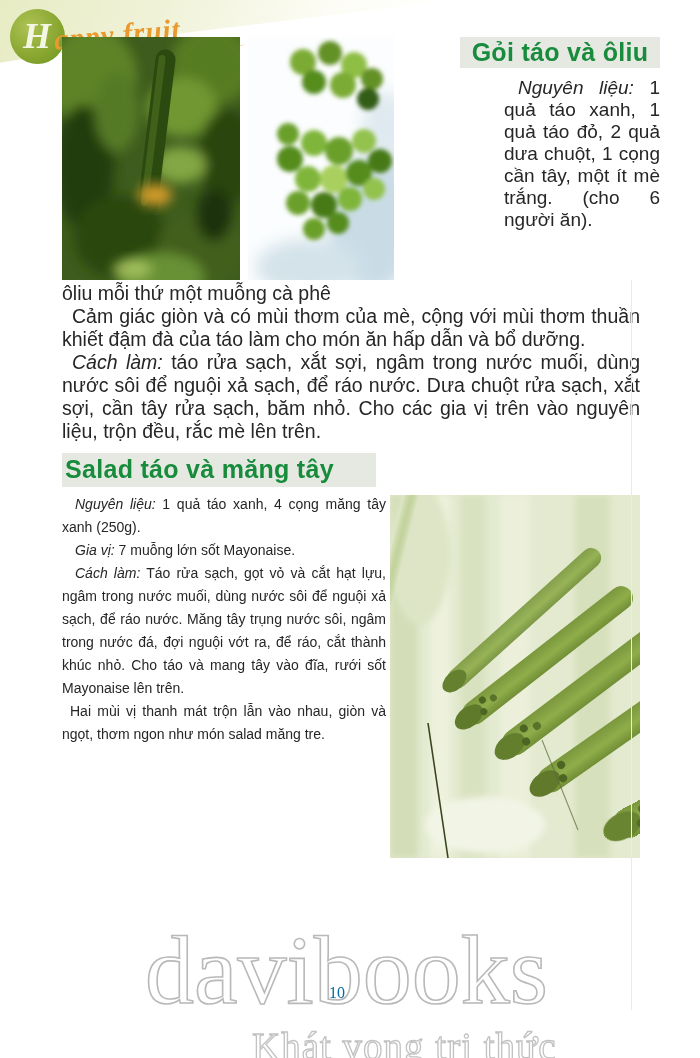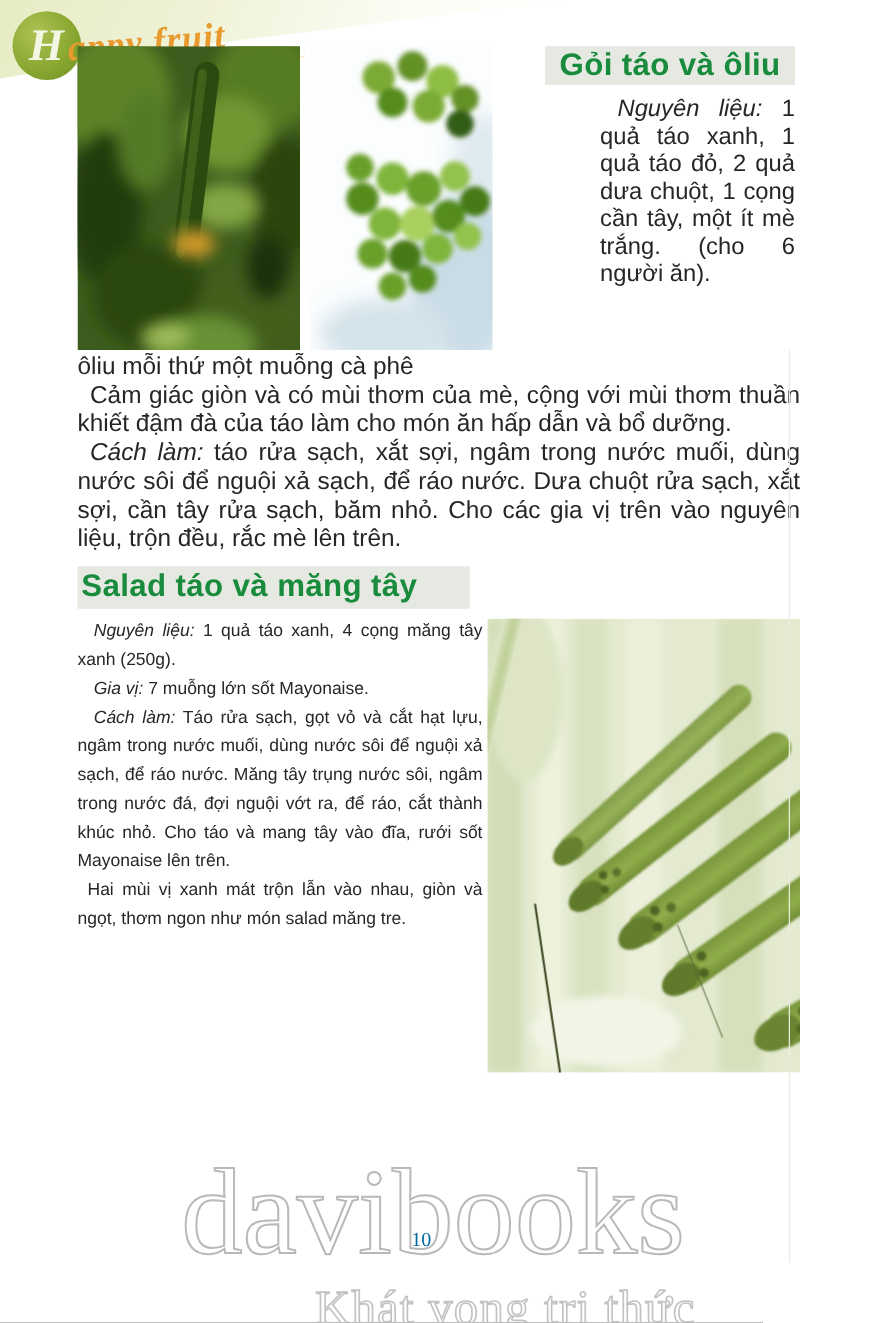--- a/index.html
+++ b/index.html
@@ -32,21 +32,21 @@
   }
   .logo-swoosh{position:absolute;top:0;left:0;}
   
   .content{position:relative;padding:0 60px 0 62px;}
   p{margin:0;text-align:justify;}
   .lead{font-style:italic;}
   h2{
     margin:0;font-size:25px;font-weight:bold;color:#188c3c;
     background:#e6e9e2;line-height:31px;letter-spacing:.3px;
   }
-  .r1{display:grid;grid-template-columns:332px 200px;column-gap:42px;margin-top:37px;}
+  .r1{display:grid;grid-template-columns:332px 200px;column-gap:66px;margin-top:37px;}
   .photos{display:flex;gap:8px;}
   .photos svg{display:block;}
   .r1col h2{text-align:center;margin-bottom:9px;}
   .r1col p{font-size:19px;line-height:22px;}
   .r1col p.ind{text-indent:14px;margin-left:44px;}
   .full{margin-top:2px;}
   .full p{font-size:19.5px;line-height:23px;}
   .full p.ind{text-indent:10px;}
   .bar2{display:inline-block;padding:1px 42px 2px 3px;margin:10px 0 0 0;}
   .r2{display:grid;grid-template-columns:1fr 250px;column-gap:4px;margin-top:6px;}
@@ -178,21 +178,21 @@
     </div>
 
     
     <h2 class="bar2">Salad táo và măng tây</h2>
 
     <section class="r2">
       <div class="r2col">
         <p class="ind"><span class="lead">Nguyên liệu:</span><span> 1 quả táo xanh, 4 cọng măng tây xanh (250g).</span></p>
         <p class="ind"><span class="lead">Gia vị:</span><span> 7 muỗng lớn sốt Mayonaise.</span></p>
         <p class="ind"><span class="lead">Cách làm:</span><span> Táo rửa sạch, gọt vỏ và cắt hạt lựu, ngâm trong nước muối, dùng nước sôi để nguội xả sạch, để ráo nước. Măng tây trụng nước sôi, ngâm trong nước đá, đợi nguội vớt ra, để ráo, cắt thành khúc nhỏ. Cho táo và mang tây vào đĩa, rưới sốt Mayonaise lên trên.</span></p>
-        <p style="text-indent:8px;">Hai mùi vị xanh mát trộn lẫn vào nhau, giòn và ngọt, thơm ngon như món salad măng tre.</p>
+        <p style="text-indent:8px;">Hai mùi vị thanh mát trộn lẫn vào nhau, giòn và ngọt, thơm ngon như món salad măng tre.</p>
       </div>
 
       <div class="aspimg">
 
         <svg width="250" height="363" viewBox="0 0 250 363">
           <defs>
             <linearGradient id="spear" x1="0" y1="0" x2="1" y2="0">
               <stop offset="0" stop-color="#718e35"></stop>
                 <stop offset="0.45" stop-color="#8fae4a"></stop>
                 <stop offset="1" stop-color="#7a973d"></stop>

